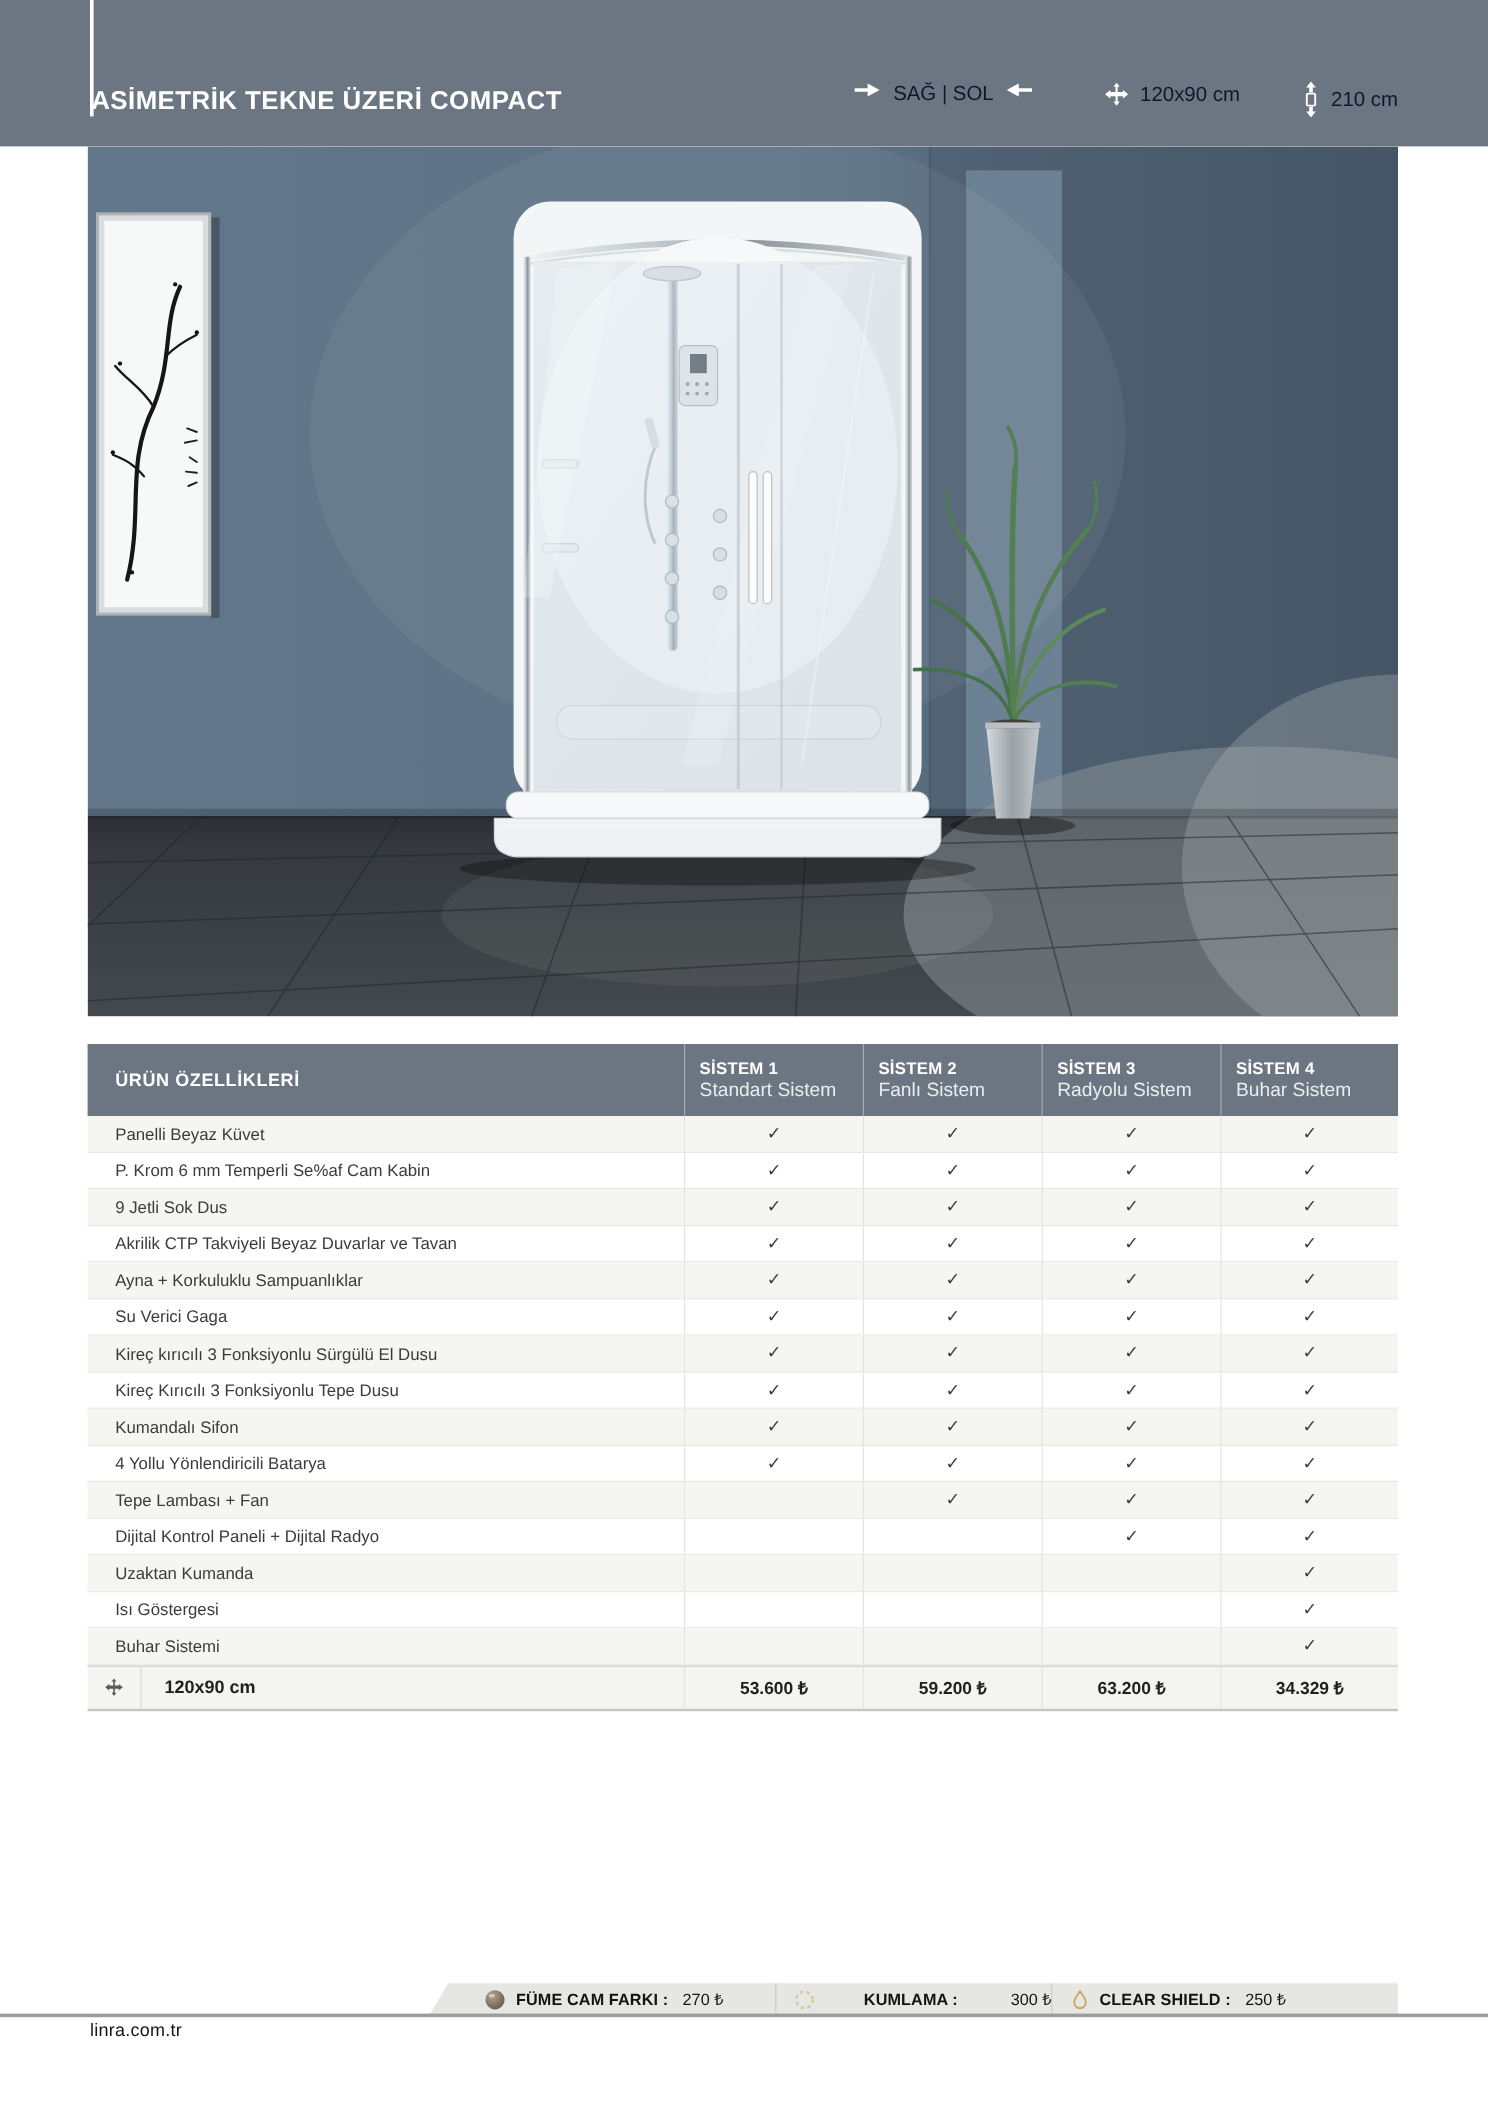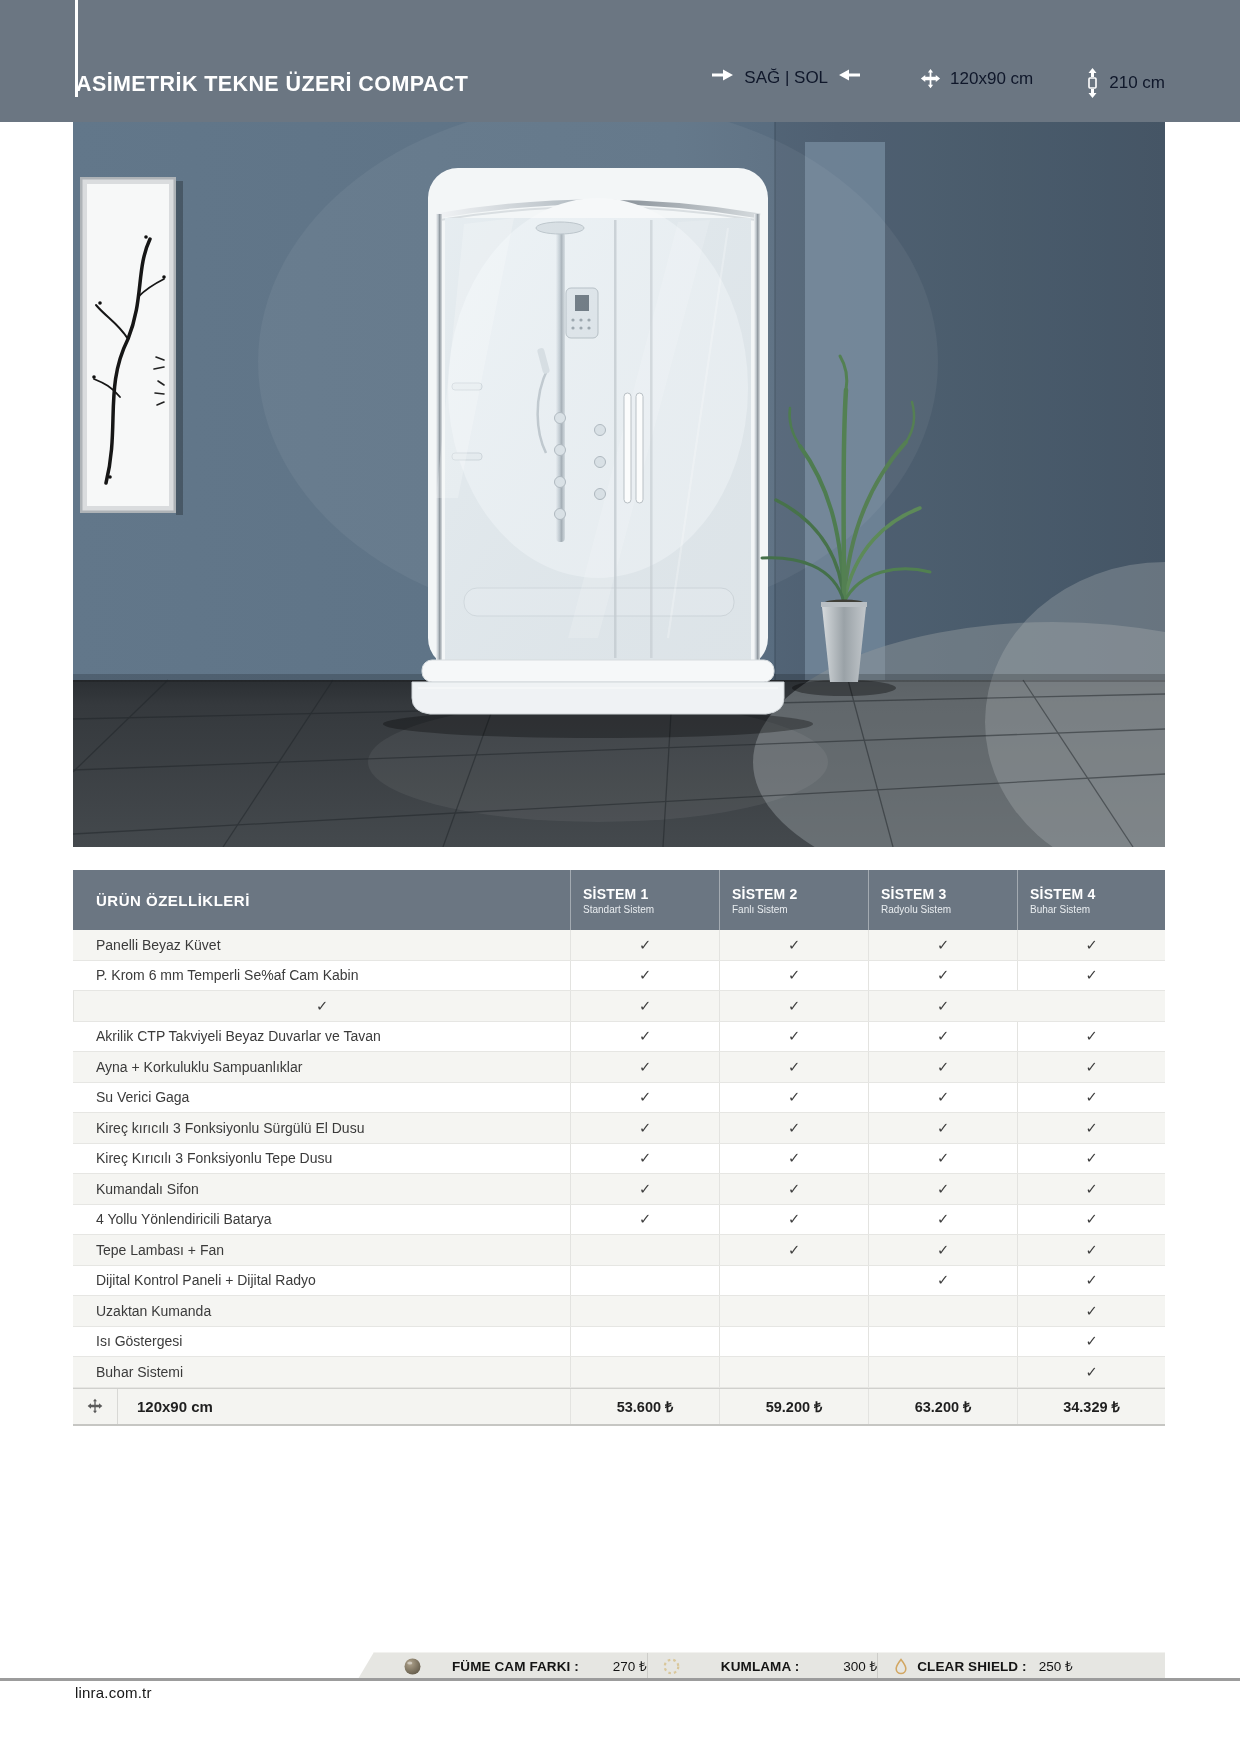--- a/index.html
+++ b/index.html
@@ -25,21 +25,21 @@
 
   
   .ptable{position:absolute;left:73px;top:870px;width:1092px;}
   .thead{display:grid;grid-template-columns:497px 149px 149px 149px 148px;height:60px;
          background:#6b7682;color:#fff;}
   .thead .hcell{display:flex;flex-direction:column;justify-content:center;padding-left:12px;
          border-left:1px solid rgba(255,255,255,.38);box-sizing:border-box;}
   .thead .hcell.first{border-left:none;padding-left:23px;}
   .features-h{font-size:15px;font-weight:700;letter-spacing:.5px;}
   .sys-name{font-size:14px;font-weight:700;letter-spacing:.2px;}
-  .sys-sub{font-size:10px;font-weight:400;color:#e9edf0;margin-top:2px;}
+  .sys-sub{font-size:16px;font-weight:400;color:#e9edf0;margin-top:2px;}
 
   .trow{display:grid;grid-template-columns:497px 149px 149px 149px 148px;height:30.5px;
         border-bottom:1px solid #e6e6e3;background:#fff;box-sizing:border-box;}
   .trow.alt{background:#f5f5f2;}
   .trow .feature{display:flex;align-items:center;padding-left:23px;font-size:14px;color:#3b3b3b;}
   .trow .check{display:flex;align-items:center;justify-content:center;font-size:14.5px;color:#3d3d3d;
         border-left:1px solid #e3e3e0;box-sizing:border-box;}
 
   .prow{display:grid;grid-template-columns:497px 149px 149px 149px 148px;height:35px;
         background:#f4f4f1;border-top:1px solid #d0d0cd;border-bottom:2px solid #c6c6c3;
@@ -49,21 +49,21 @@
   .prow .vsep{width:1px;height:100%;background:#d8d8d5;}
   .prow .size-label{padding-left:19px;font-weight:700;font-size:15px;color:#1f1f1f;}
   .prow .price{display:flex;align-items:center;justify-content:center;font-weight:700;
         font-size:14.5px;color:#1f1f1f;border-left:1px solid #e3e3e0;box-sizing:border-box;}
 
   
   .options-band{position:absolute;left:358px;top:1652px;width:807px;height:27px;background:#e6e6e2;
         clip-path:polygon(16px 0,100% 0,100% 100%,0 100%);display:flex;align-items:stretch;
         font-size:13.5px;color:#141414;border-top:1px solid #f2f2ef;box-sizing:border-box;}
   .opt{display:flex;align-items:center;box-sizing:border-box;}
-  .opt.o1{width:305px;padding-left:46px;gap:22px;}
+  .opt.o1{width:305px;padding-left:46px;}
   .opt.o2{width:236px;padding-left:15px;border-left:1px solid #cdcdc9;gap:32px;}
   .opt.o3{width:308px;padding-left:16px;border-left:1px solid #cdcdc9;}
   .opt-label{font-weight:700;margin-left:9px;letter-spacing:.1px;white-space:nowrap;}
   .opt-price{margin-left:12px;white-space:nowrap;}
   .opt svg{display:block;}
 
   .bottom-rule{position:absolute;left:0;top:1678px;width:1240px;height:3px;background:#9c9c9c;}
   .site{position:absolute;left:75px;top:1684px;font-size:15px;color:#161616;letter-spacing:.2px;}
 </style>
 </head>
@@ -293,20 +293,21 @@
           <div class="check">✓</div>
         </div>
         <div class="trow">
           <div class="feature">P. Krom 6 mm Temperli Se%af Cam Kabin</div>
           <div class="check">✓</div>
           <div class="check">✓</div>
           <div class="check">✓</div>
           <div class="check">✓</div>
         </div>
         <div class="trow alt">
+          <div class="feature">9 Jetli Sok Dus</div>
           <div class="check">✓</div>
           <div class="check">✓</div>
           <div class="check">✓</div>
           <div class="check">✓</div>
         </div>
         <div class="trow">
           <div class="feature">Akrilik CTP Takviyeli Beyaz Duvarlar ve Tavan</div>
           <div class="check">✓</div>
           <div class="check">✓</div>
           <div class="check">✓</div>

